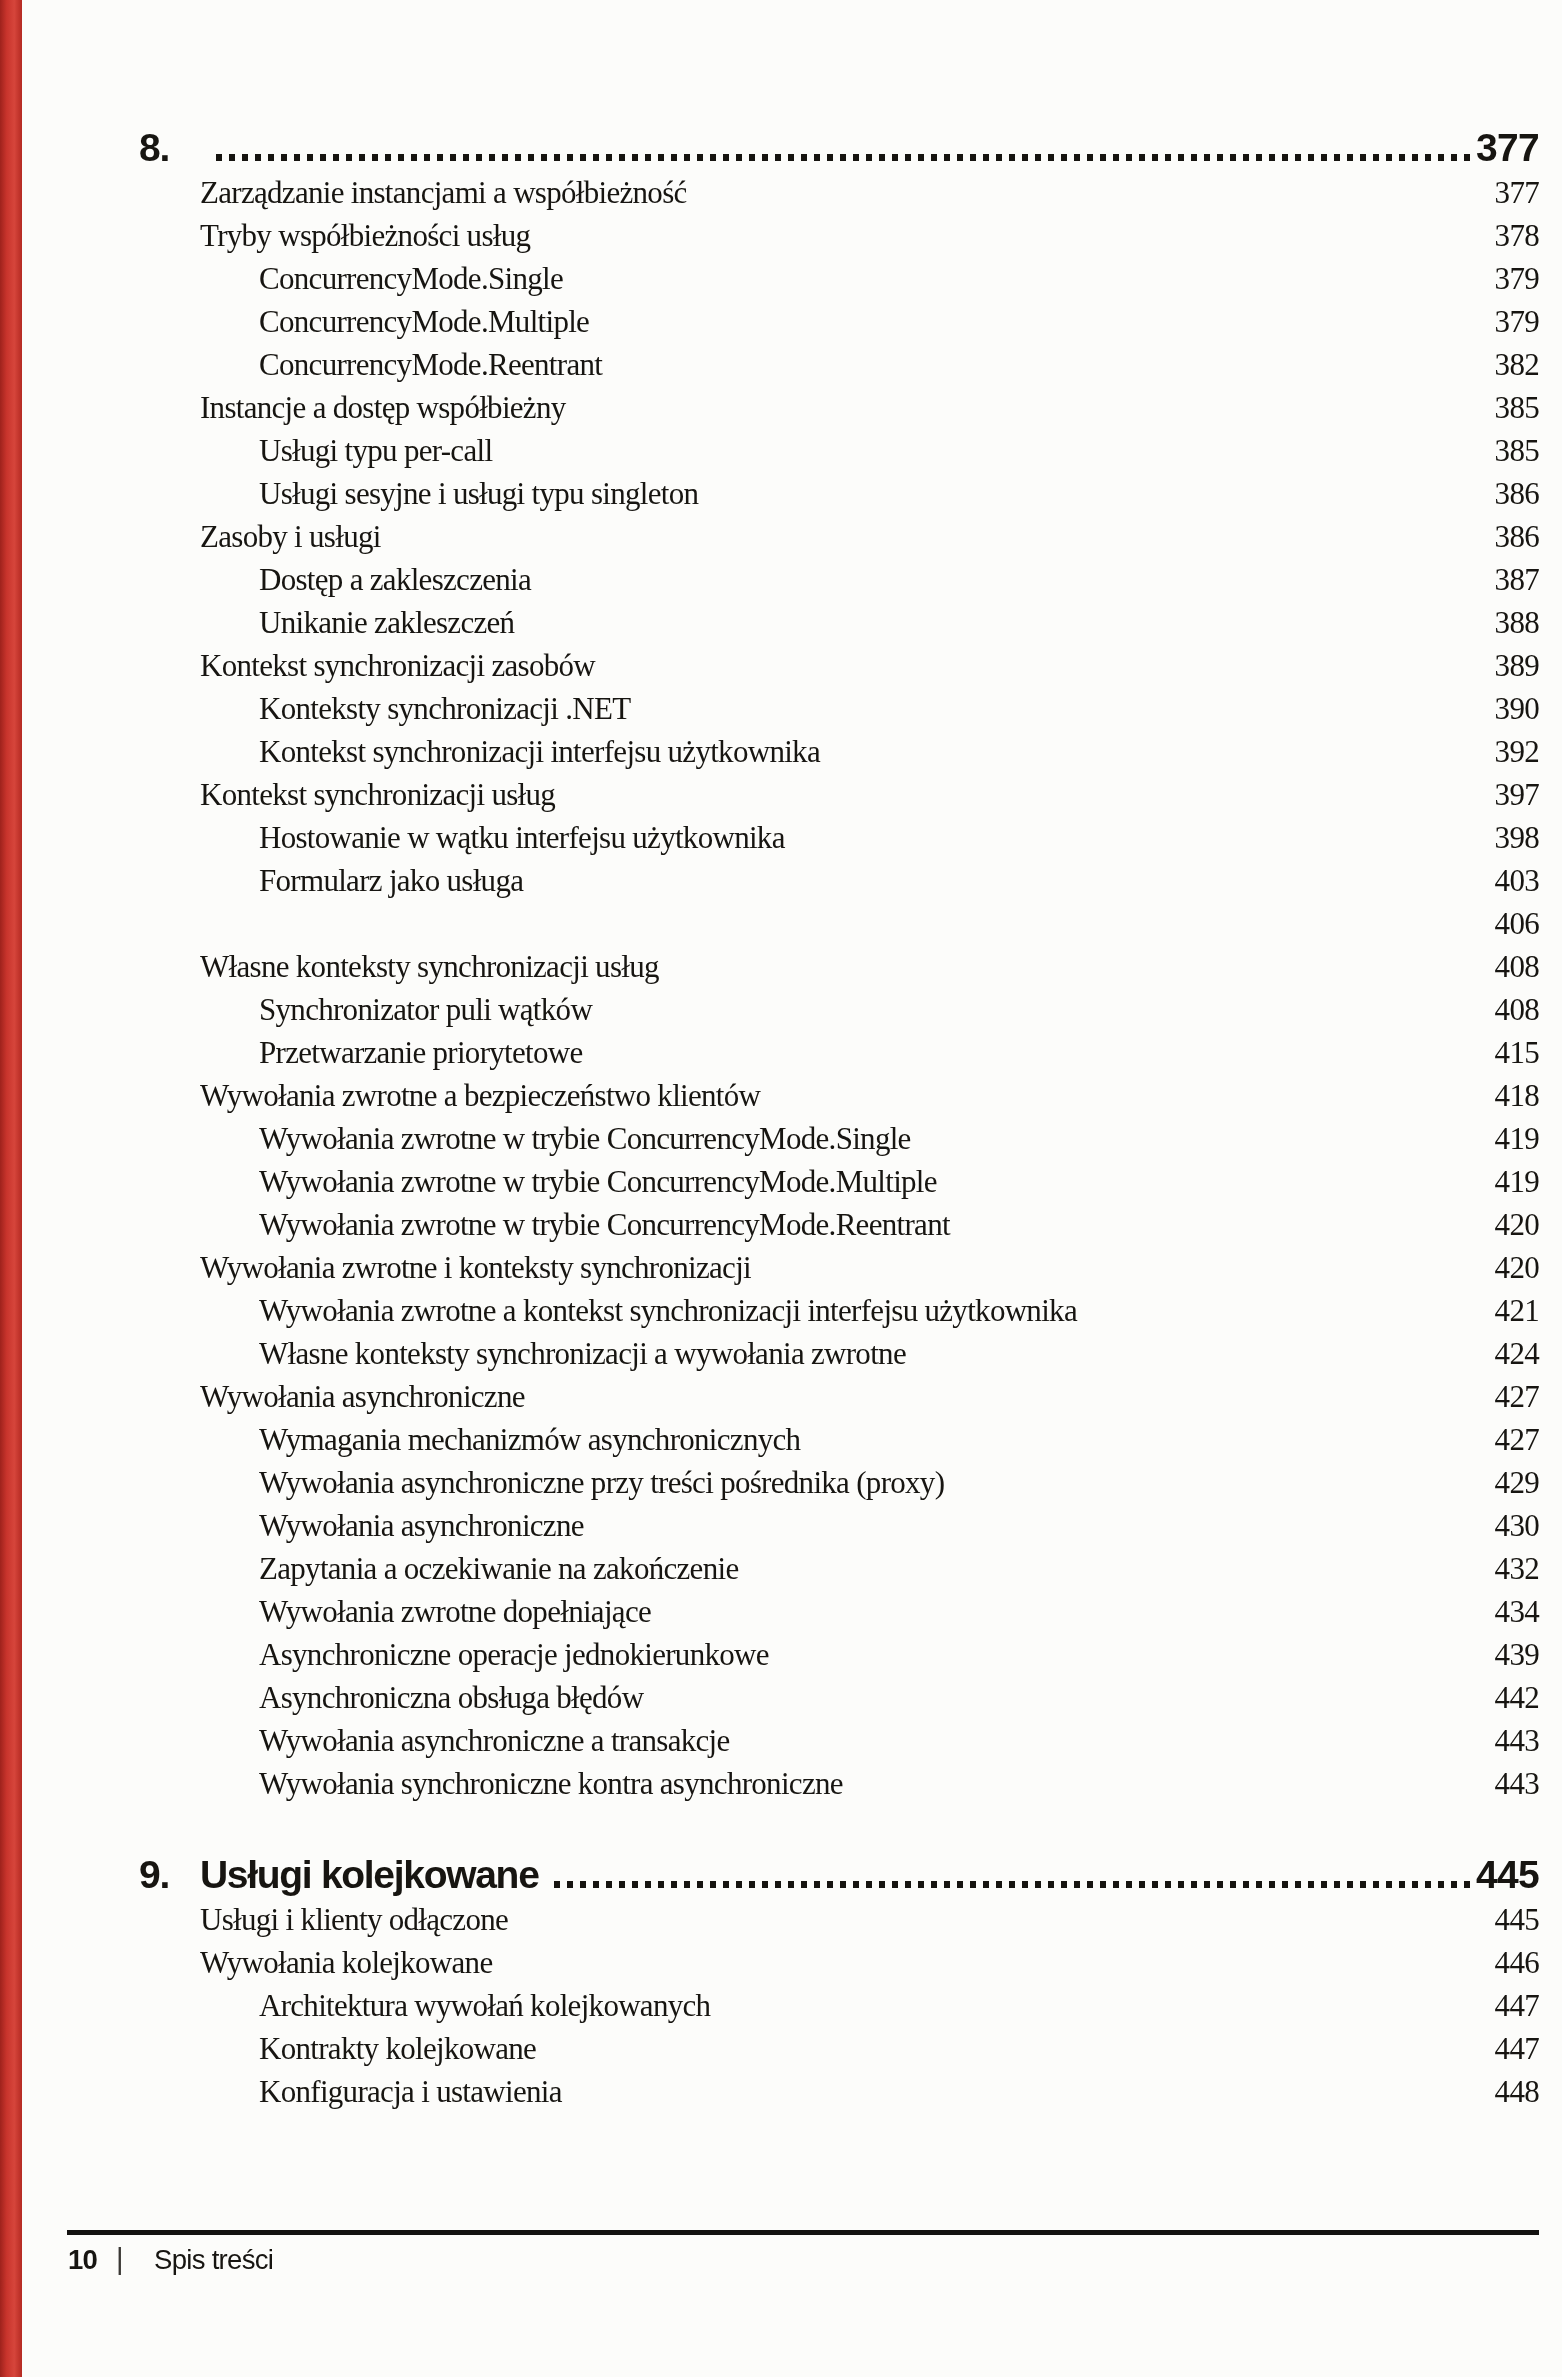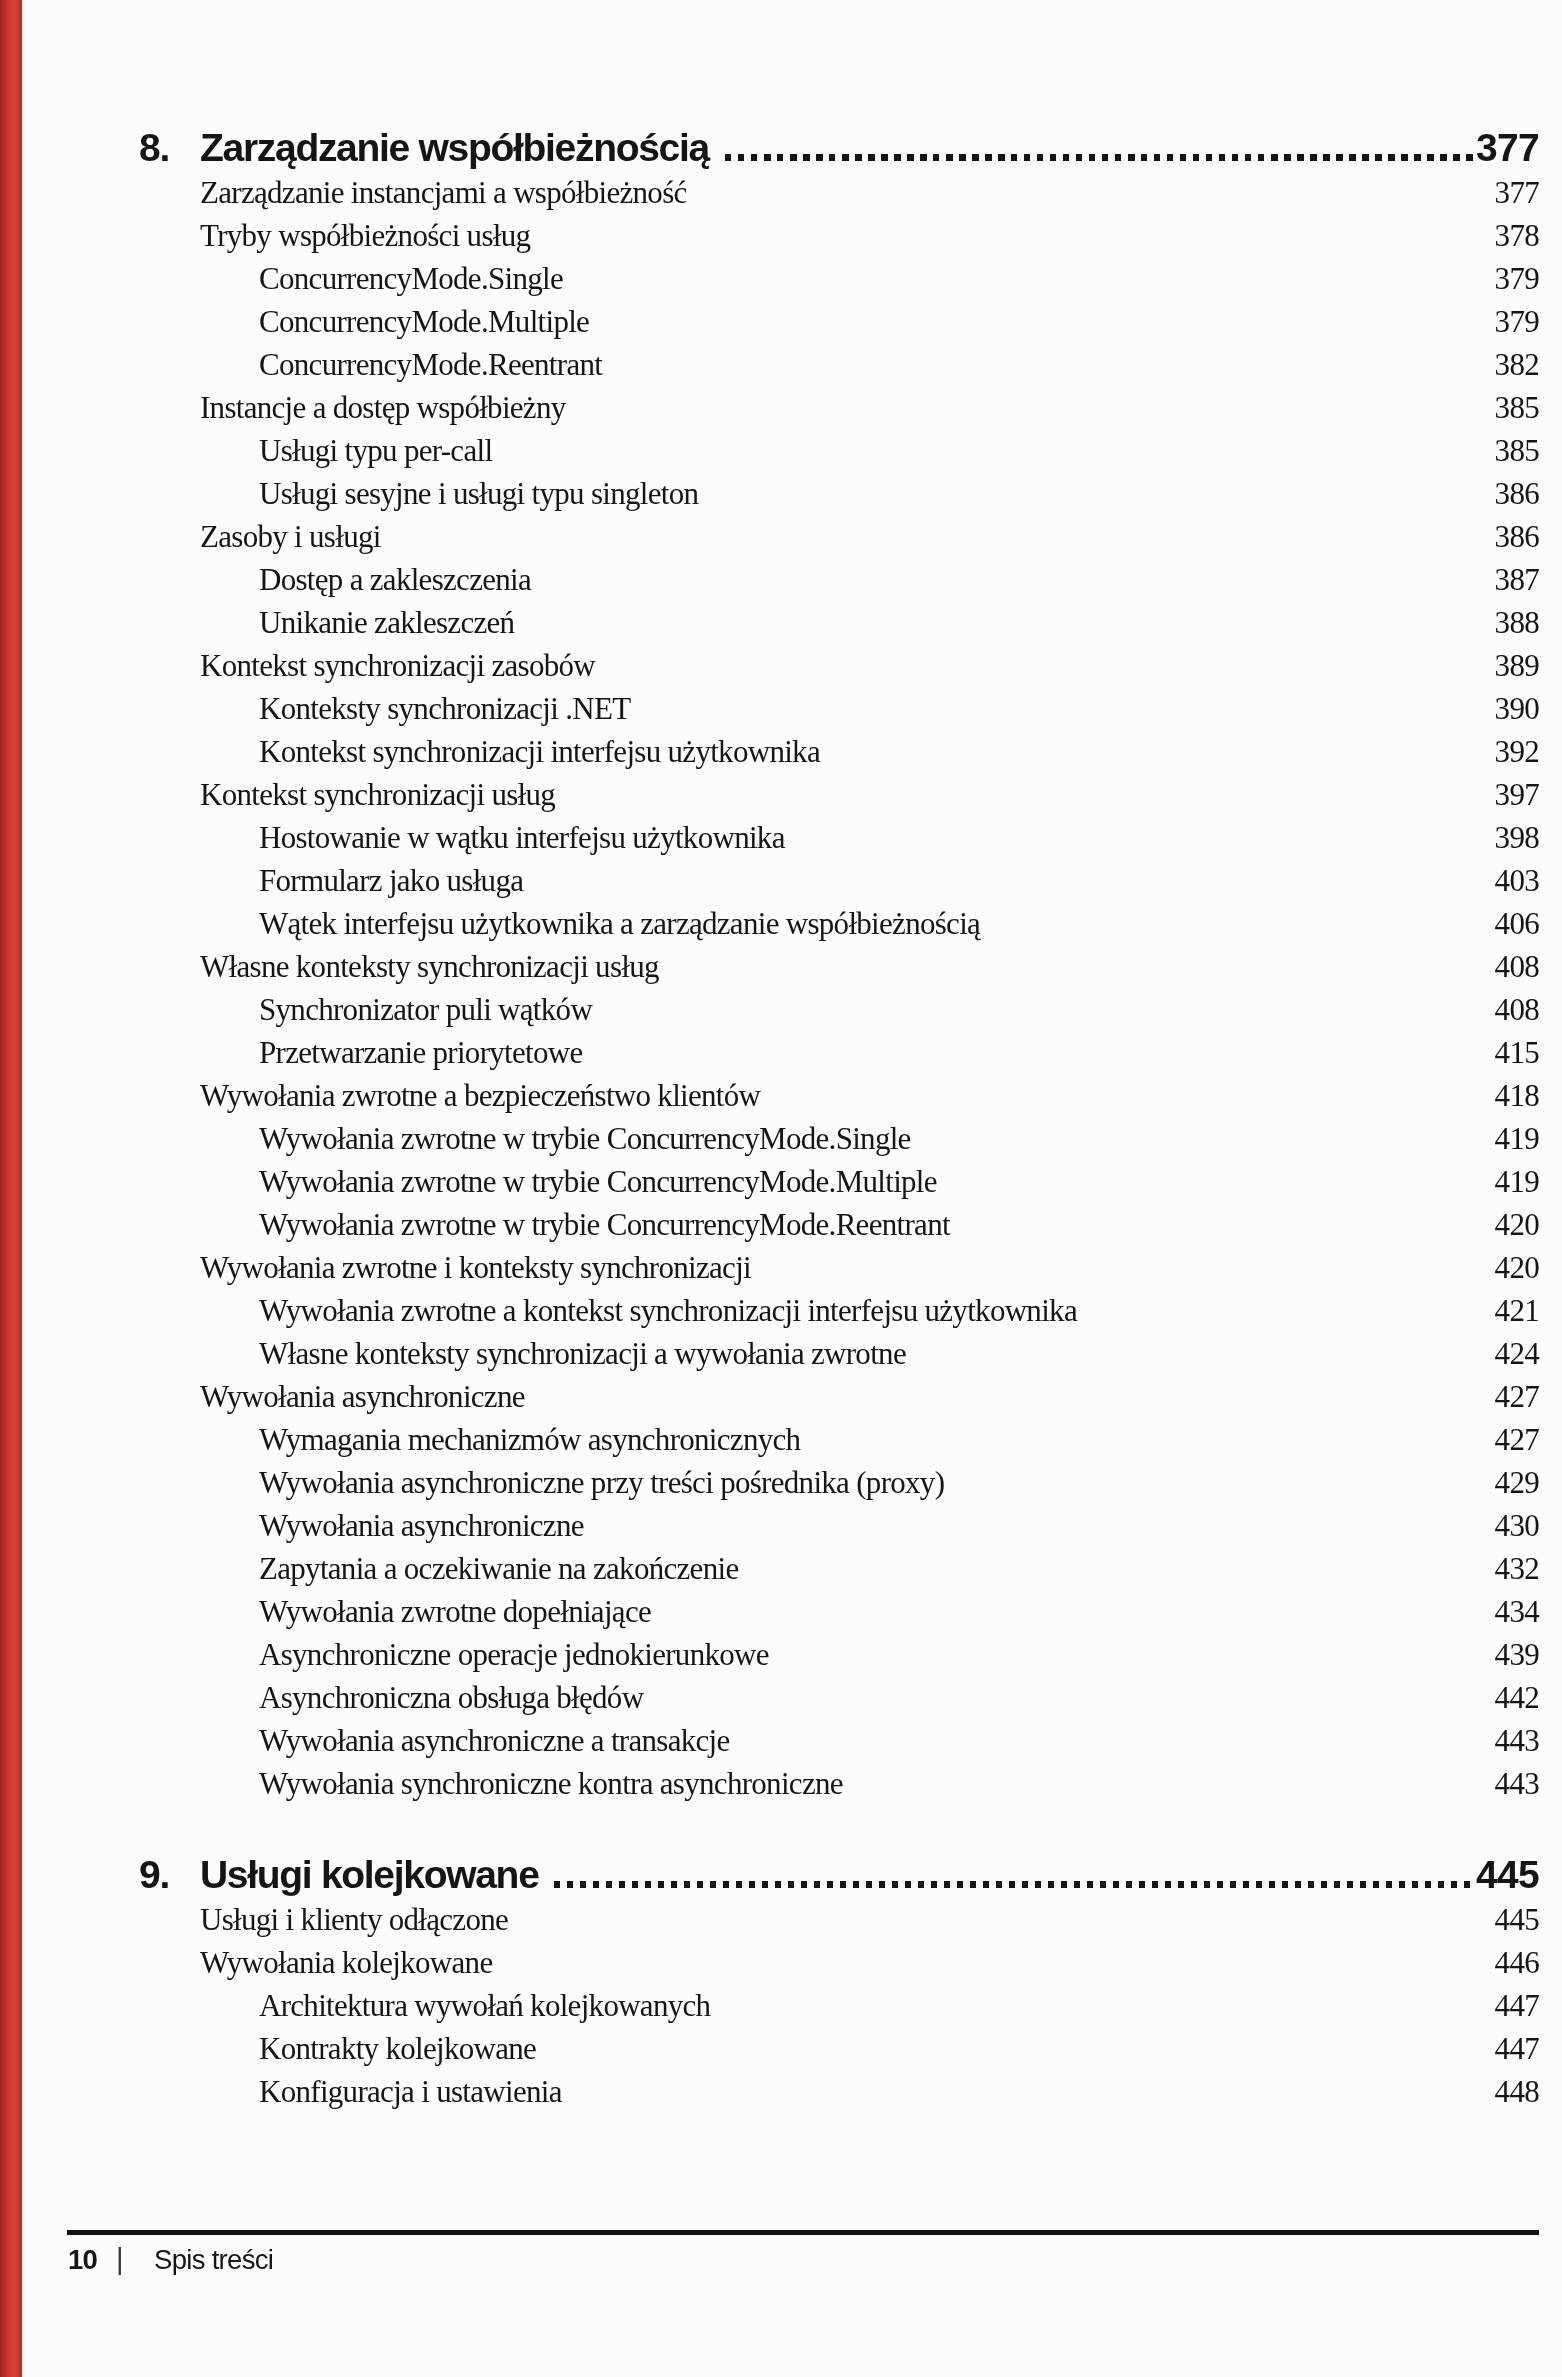--- a/index.html
+++ b/index.html
@@ -66,21 +66,20 @@
 </style>
 </head>
 <body>
 
 <div class="page">
   <div class="edge-stripe"></div>
 
   <main class="toc" id="toc">
       <div class="chapter-row">
         <span class="ch-num">8.</span>
-        <span class="ch-title">Zarządzanie współbieżnością</span>
         <span class="leader"></span>
         <span class="ch-page">377</span>
       </div>
       <div class="entry l1">
         <span class="e-label">Zarządzanie instancjami a współbieżność</span>
         <span class="spacer"></span>
         <span class="e-page">377</span>
       </div>
       <div class="entry l1">
         <span class="e-label">Tryby współbieżności usług</span>
@@ -156,21 +155,20 @@
         <span class="e-label">Hostowanie w wątku interfejsu użytkownika</span>
         <span class="spacer"></span>
         <span class="e-page">398</span>
       </div>
       <div class="entry l2">
         <span class="e-label">Formularz jako usługa</span>
         <span class="spacer"></span>
         <span class="e-page">403</span>
       </div>
       <div class="entry l2">
-        <span class="e-label">Wątek interfejsu użytkownika a zarządzanie współbieżnością</span>
         <span class="spacer"></span>
         <span class="e-page">406</span>
       </div>
       <div class="entry l1">
         <span class="e-label">Własne konteksty synchronizacji usług</span>
         <span class="spacer"></span>
         <span class="e-page">408</span>
       </div>
       <div class="entry l2">
         <span class="e-label">Synchronizator puli wątków</span>

